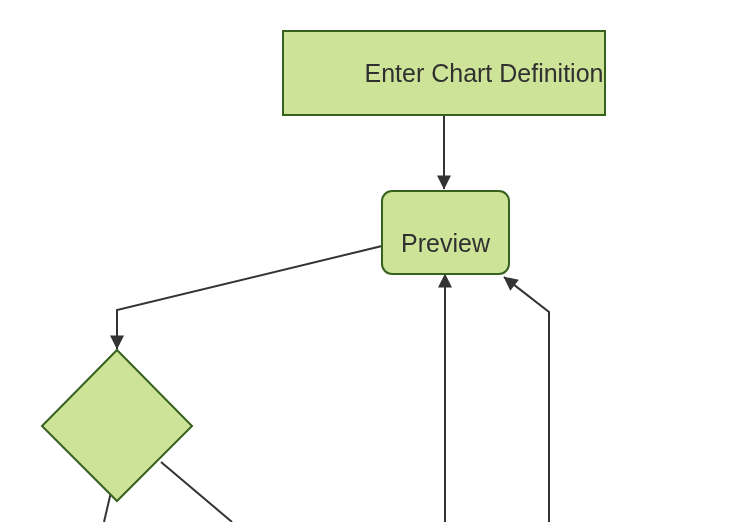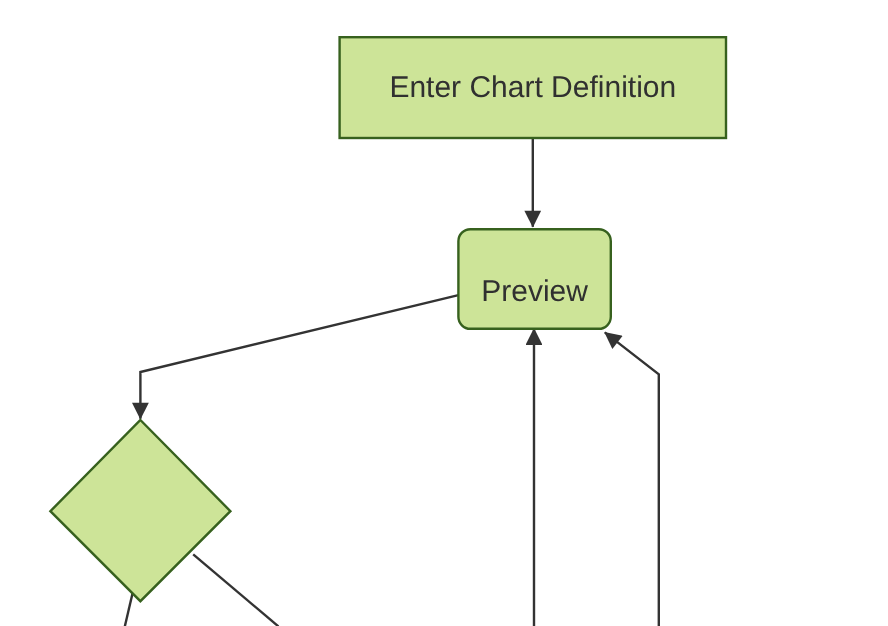--- a/index.html
+++ b/index.html
@@ -42,18 +42,18 @@
     <path class="edge" d="M445,522 L445,274" marker-end="url(#arrow)"></path>
     <path class="edge" d="M549,522 L549,312 L504,277" marker-end="url(#arrow)"></path>
     <path class="edge" d="M111,492 L104,522"></path>
     <path class="edge" d="M161,462 L232,522"></path>
 
     <rect class="node-shape" x="283" y="31" width="322" height="84"></rect>
     <rect class="node-shape" x="382" y="191" width="127" height="83" rx="10" ry="10"></rect>
     <polygon class="node-shape" points="117,350 192,426 117,501 42,426"></polygon>
   </svg>
 
-  <div class="node-label" style="left:283px; top:31px; width:322px; height:84px;">Enter Chart Definition</div>
+  <div class="node-label" style="left:283px; top:31px; width:322px; height:84px;padding-left:40px;">Enter Chart Definition</div>
 
   <div class="node-label" style="left:382px; top:191px; width:127px; height:104px;">Preview</div>
 
 
 </div>
 
 </body></html>

